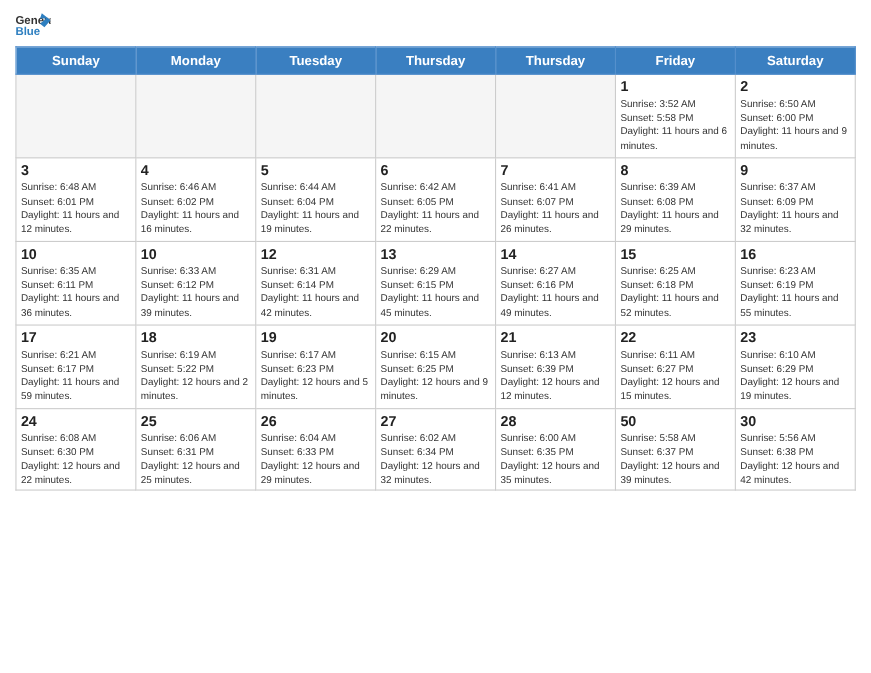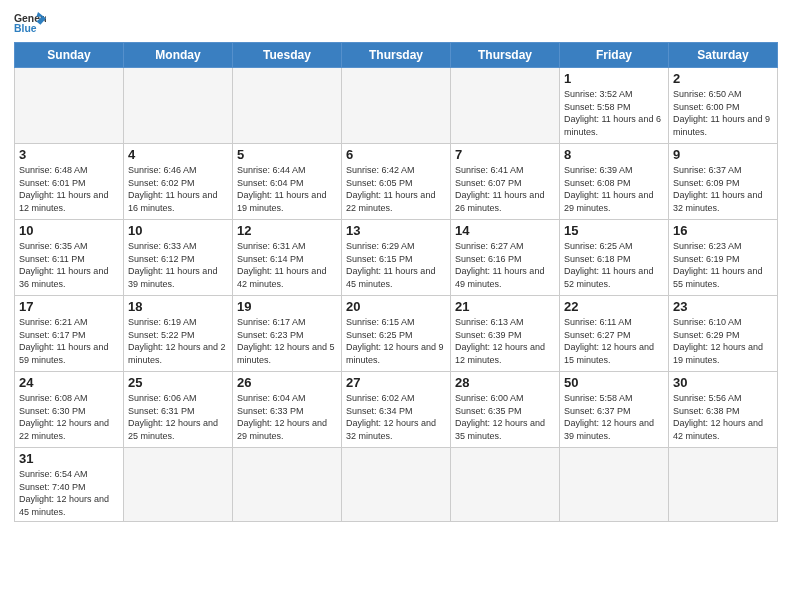--- a/index.html
+++ b/index.html
@@ -307,29 +307,15 @@
 Sunset: 6:37 PM
 Daylight: 12 hours and 39 minutes.</div>
           </td>
           <td>
             <span class="day-number">30</span>
             <div class="day-info">Sunrise: 5:56 AM
 Sunset: 6:38 PM
 Daylight: 12 hours and 42 minutes.</div>
           </td>
         </tr>
-        <tr>
-          <td>
-            <span class="day-number">31</span>
-            <div class="day-info">Sunrise: 6:54 AM
-Sunset: 7:40 PM
-Daylight: 12 hours and 45 minutes.</div>
-          </td>
-          <td class="empty"></td>
-          <td class="empty"></td>
-          <td class="empty"></td>
-          <td class="empty"></td>
-          <td class="empty"></td>
-          <td class="empty"></td>
-        </tr>
       </tbody>
   </table>
 </div>
 
 </body></html>

